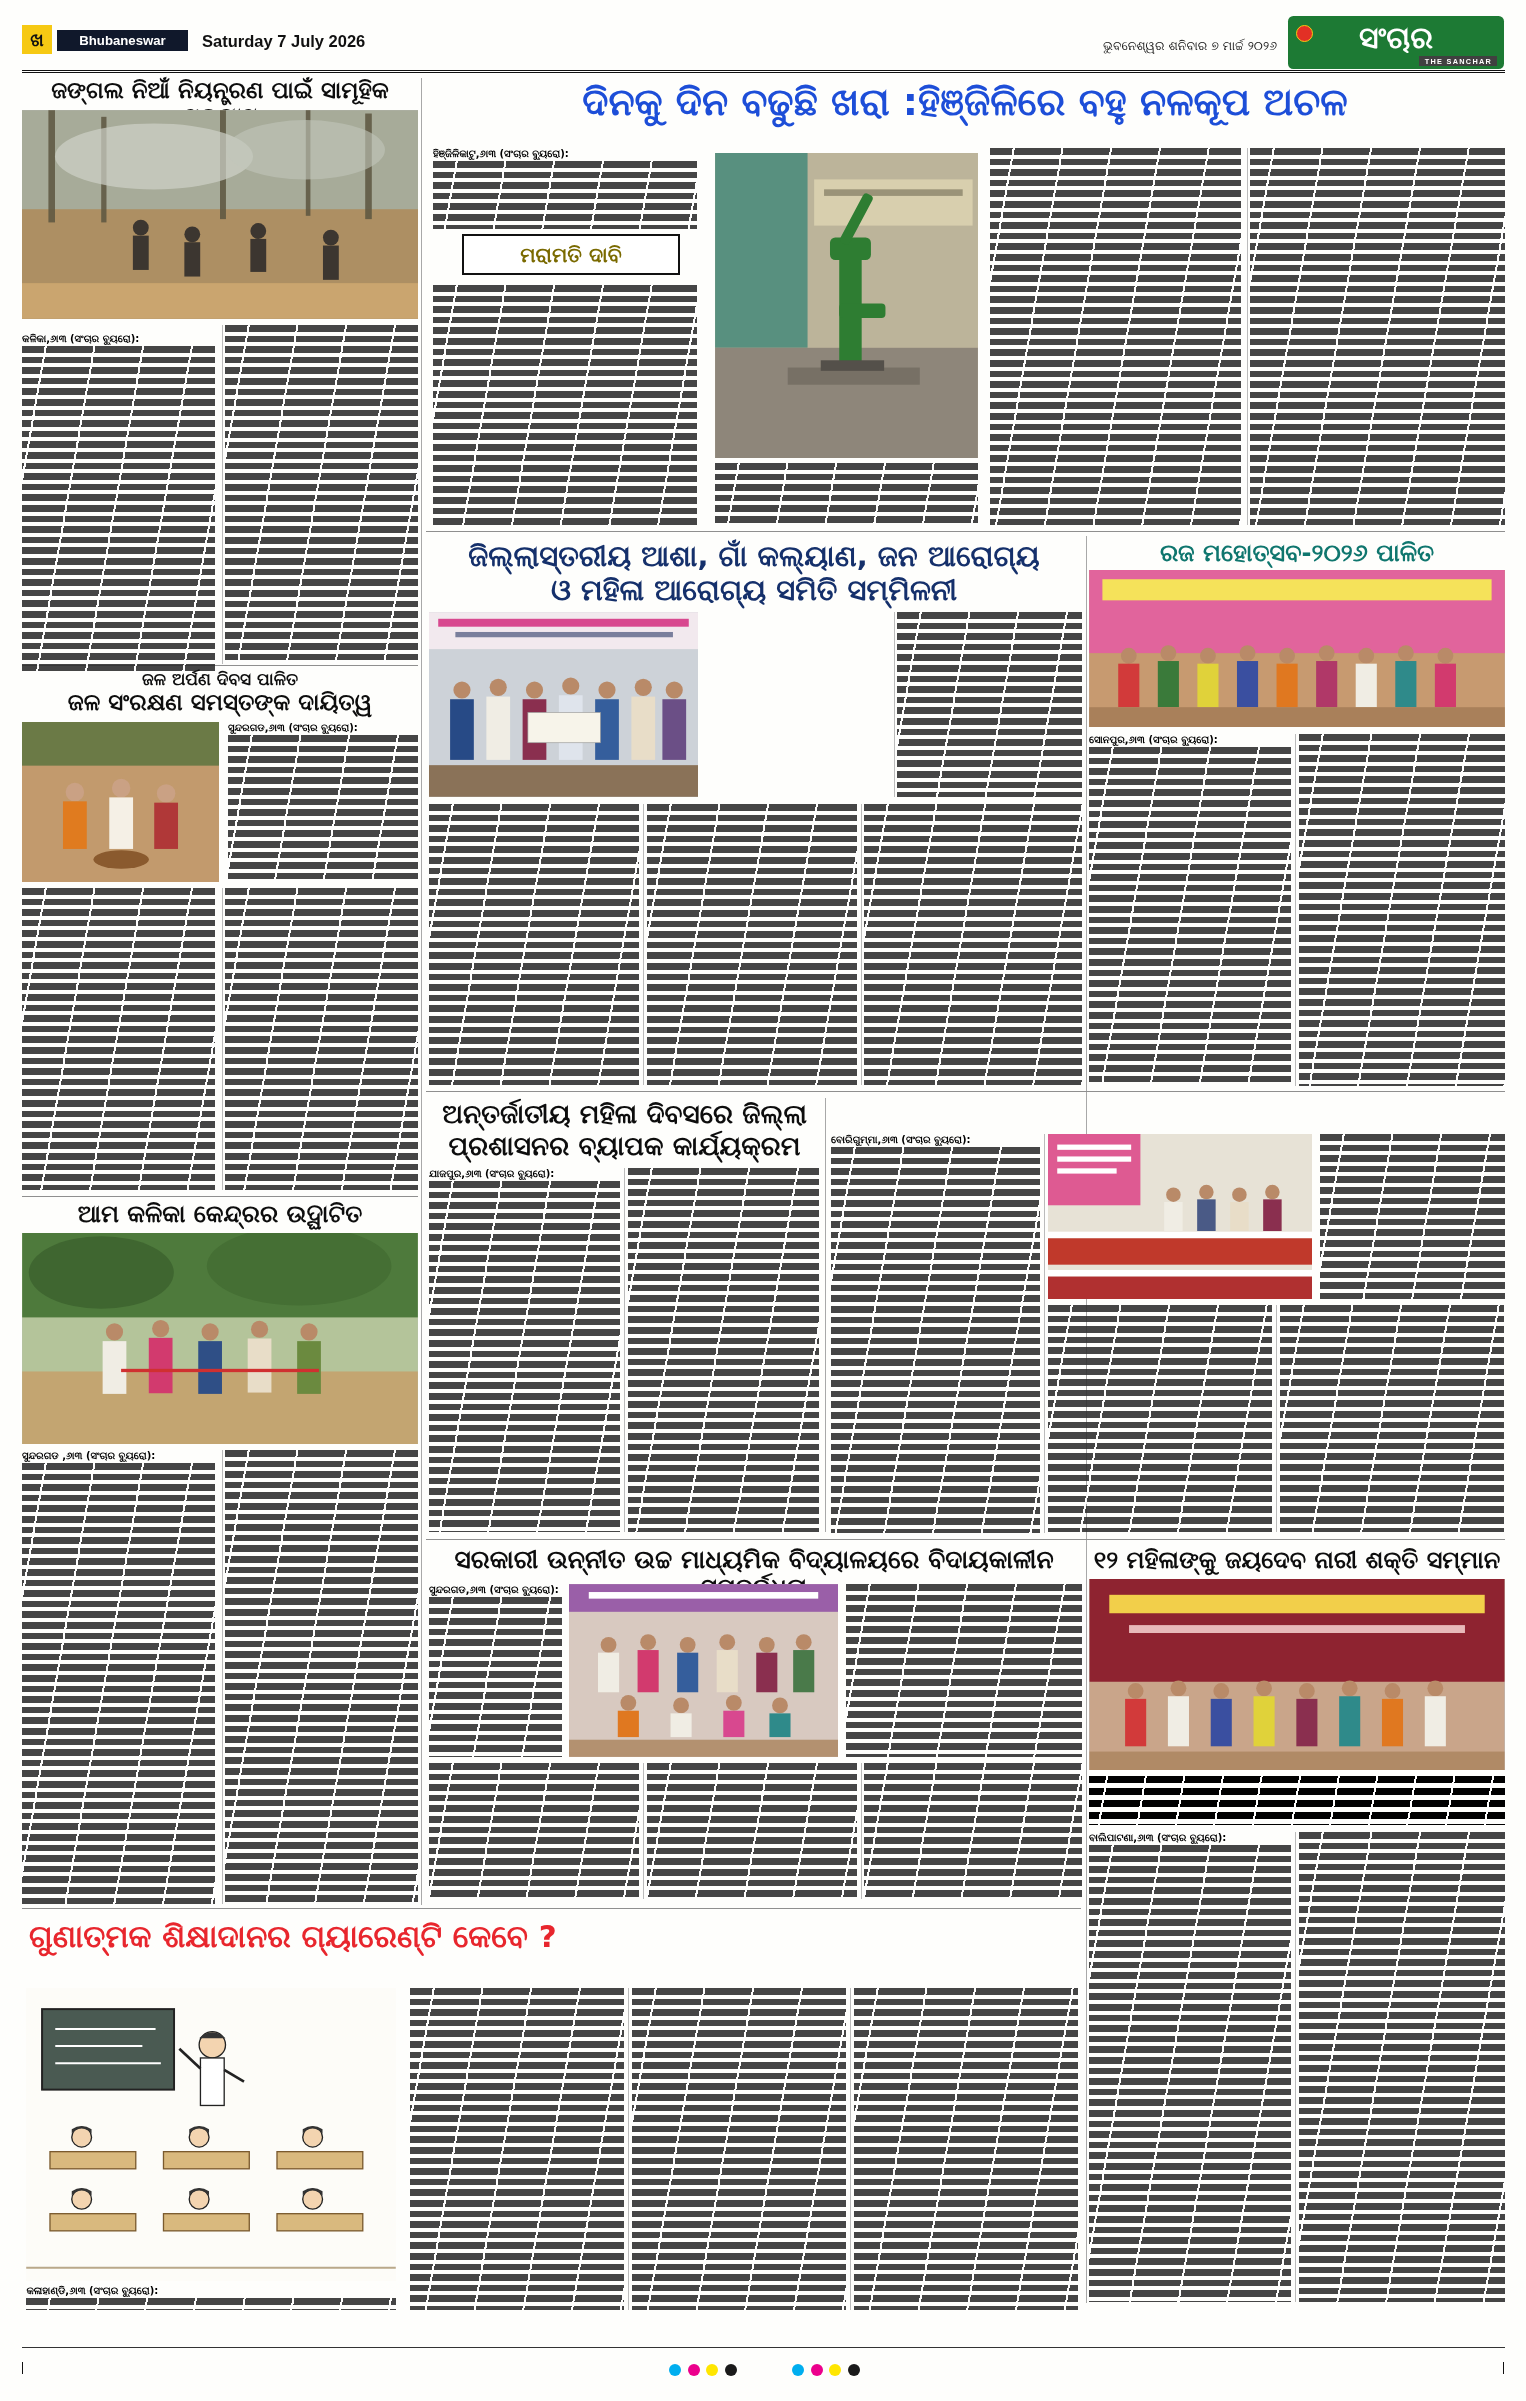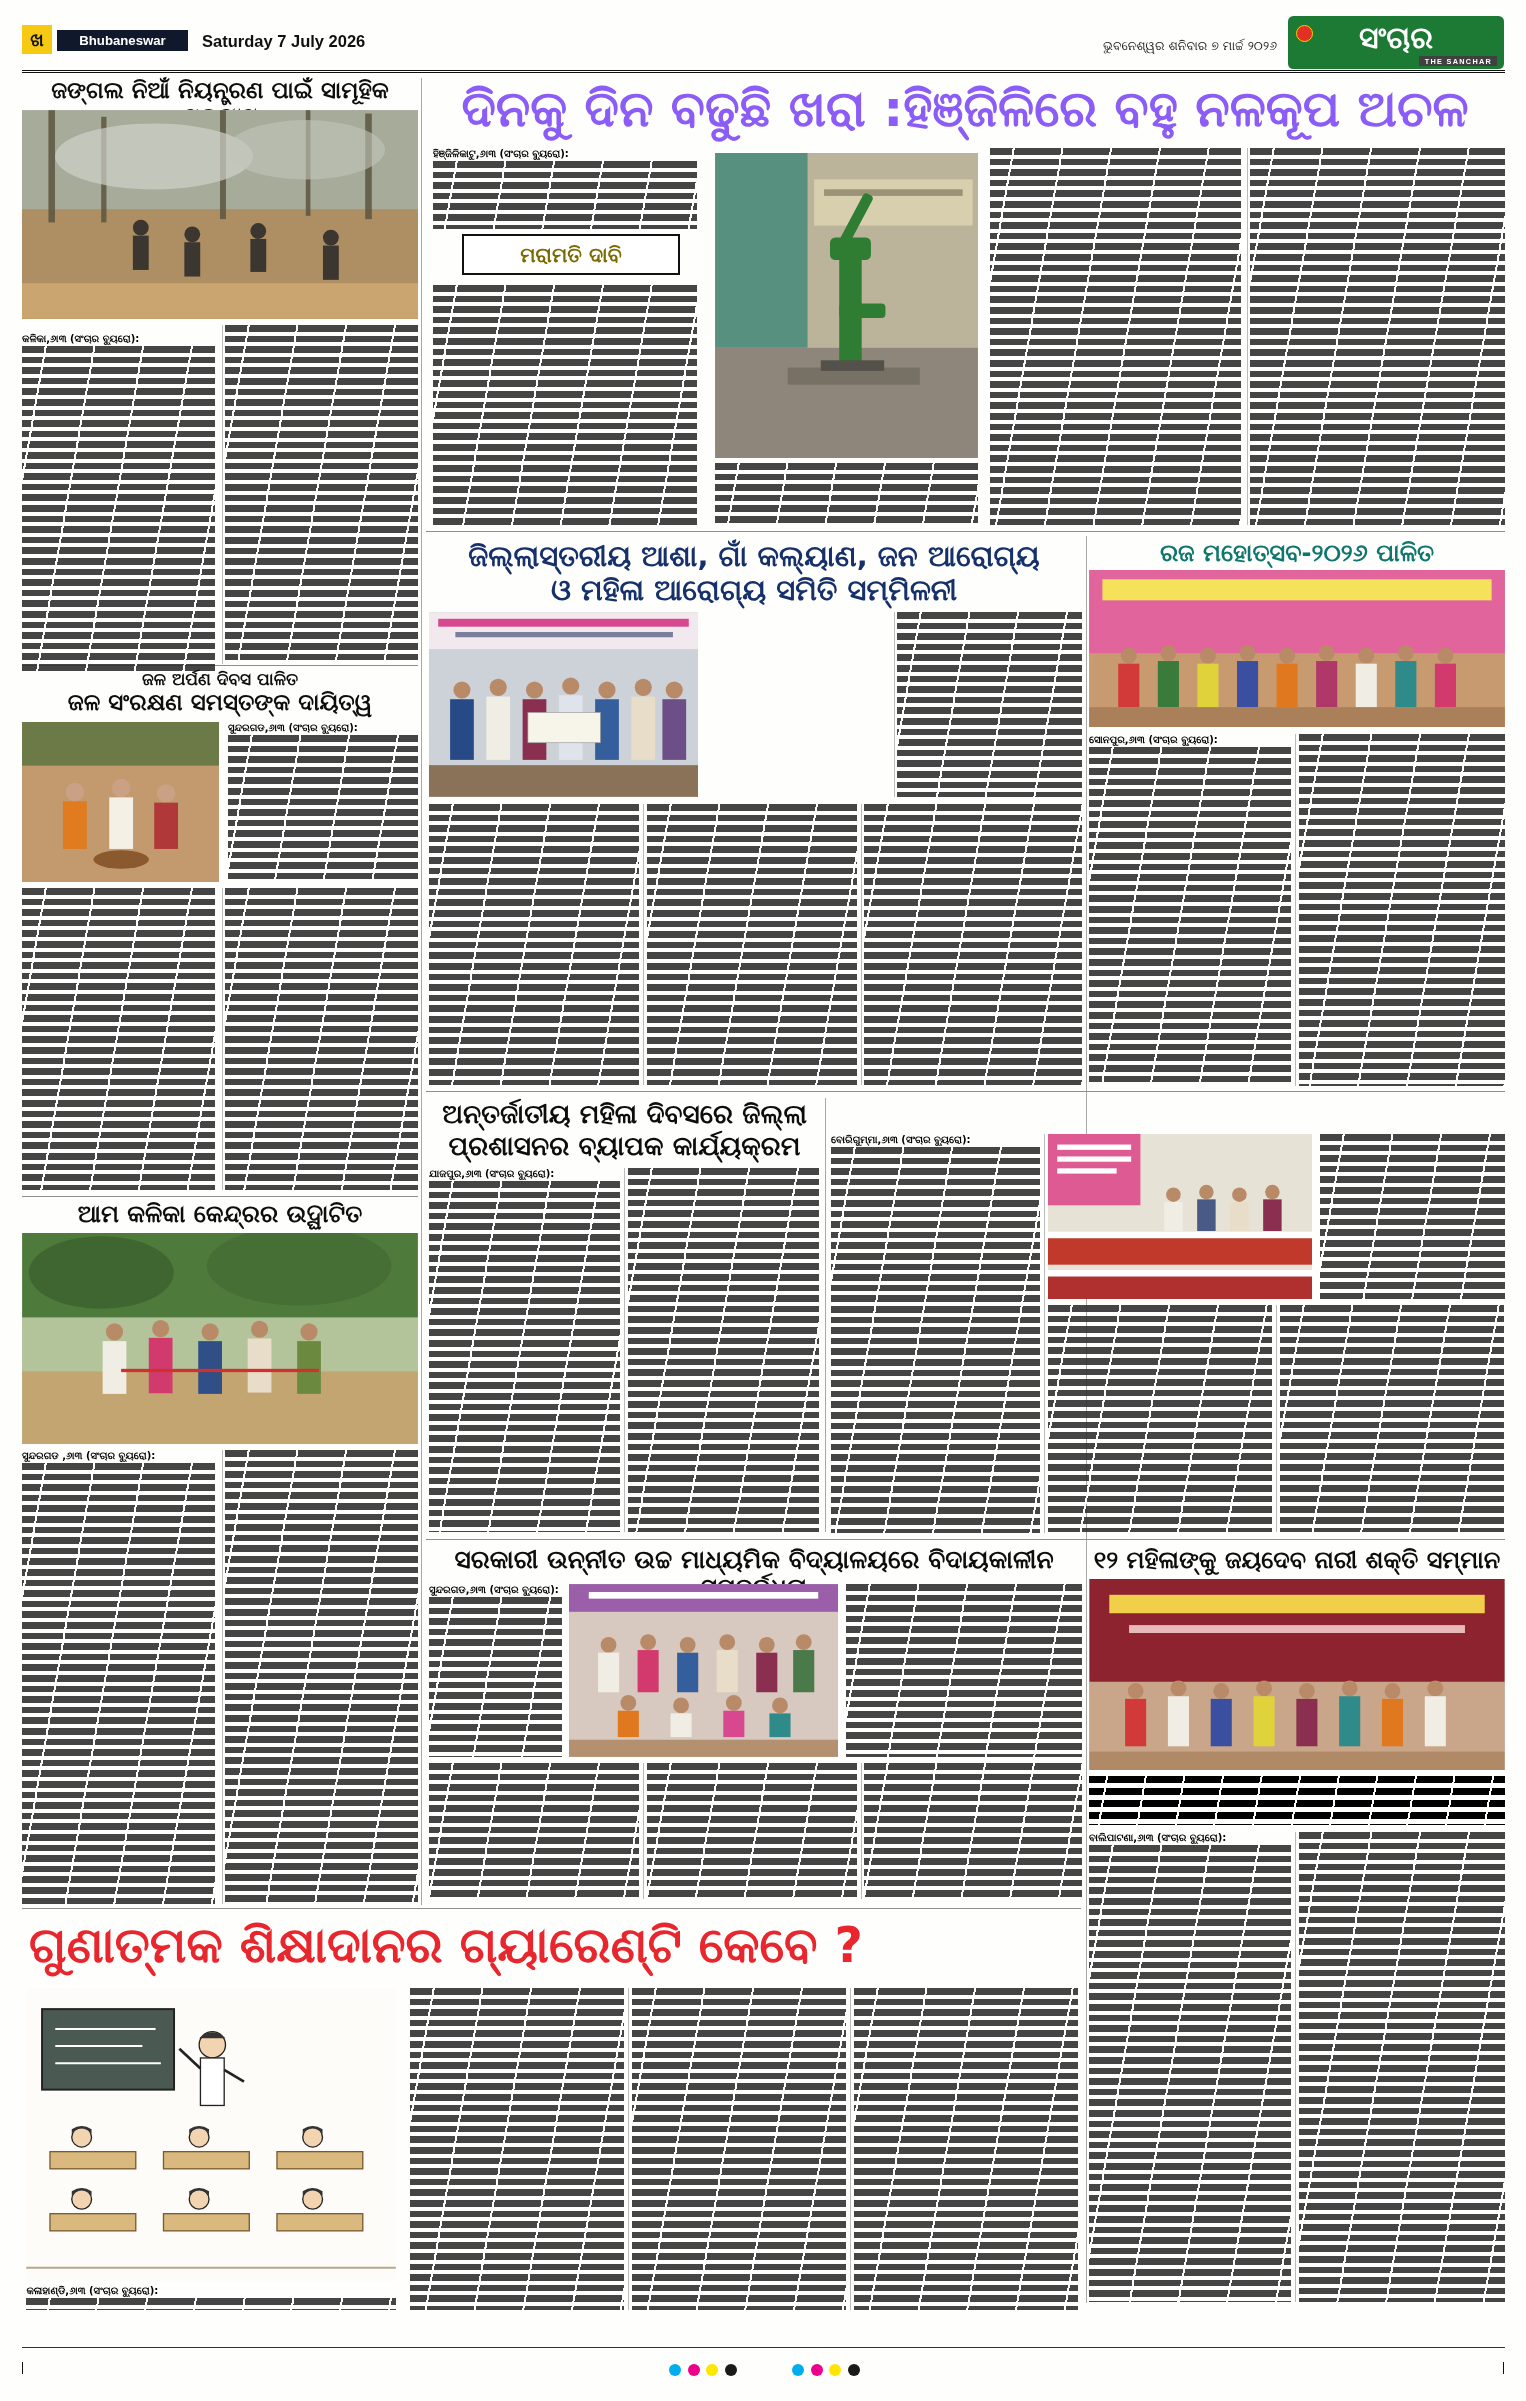--- a/index.html
+++ b/index.html
@@ -134,21 +134,21 @@
       <rect x="150" y="206" width="300" height="5" fill="#d03030"></rect>
     </svg>
   </div>
   <div class="col" style="left:22px;top:1450px;width:193px;height:454px">
     <span class="dateline">ସୁନ୍ଦରଗଡ ,୬ା୩ (ସଂଚାର ବ୍ୟୁରୋ):</span>
     <div class="lines"></div>
   </div>
   <div class="lines solo" style="left:225px;top:1450px;width:193px;height:454px"></div>
   <div class="vrule" style="left:222px;top:1450px;height:454px;background:#bbb"></div>
 
-  <div class="hl" style="left:429px;top:81px;width:1072px;font-size:50px;color:#8b5cf6">ଦିନକୁ ଦିନ ବଢୁଛି ଖରା :ହିଞ୍ଜିଳିରେ ବହୁ ନଳକୂପ ଅଚଳ</div>
+  <div class="hl" style="left:429px;top:81px;width:1072px;font-size:38px;color:#1d4ed8">ଦିନକୁ ଦିନ ବଢୁଛି ଖରା :ହିଞ୍ଜିଳିରେ ବହୁ ନଳକୂପ ଅଚଳ</div>
   <div class="col" style="left:433px;top:148px;width:264px;height:81px">
     <span class="dateline">ହିଞ୍ଜିଳିକାଟୁ,୬ା୩ (ସଂଚାର ବ୍ୟୁରୋ):</span>
     <div class="lines"></div>
   </div>
   <div class="tagbox" style="left:462px;top:234px;width:218px;height:41px;font-size:20.5px;color:#7a6a00;font-family:'DejaVu Sans',sans-serif">ମରାମତି ଦାବି</div>
   <div class="lines solo" style="left:433px;top:285px;width:264px;height:240px"></div>
   <div class="photo" style="left:715px;top:153px;width:263px;height:305px">
     <svg viewBox="0 0 398 462" width="263" height="305">
       <rect width="398" height="462" fill="#c9bfa4"></rect>
       <rect width="398" height="295" fill="#bcb49a"></rect>
@@ -358,21 +358,21 @@
     </svg>
   </div>
   <div class="lines solo bold" style="left:1089px;top:1776px;width:416px;height:49px"></div>
   <div class="col" style="left:1089px;top:1832px;width:202px;height:470px">
     <span class="dateline">ବାଲିପାଟଣା,୬ା୩ (ସଂଚାର ବ୍ୟୁରୋ):</span>
     <div class="lines"></div>
   </div>
   <div class="lines solo" style="left:1299px;top:1832px;width:206px;height:470px"></div>
   <div class="vrule" style="left:1295px;top:1832px;height:470px;background:#bbb"></div>
 
-  <div class="hl" style="left:29px;top:1919px;width:1049px;font-size:49px;text-align:left;color:#e8262d">ଗୁଣାତ୍ମକ ଶିକ୍ଷାଦାନର ଗ୍ୟାରେଣ୍ଟି କେବେ ?</div>
+  <div class="hl" style="left:29px;top:1919px;width:1049px;font-size:31px;text-align:left;color:#e8262d">ଗୁଣାତ୍ମକ ଶିକ୍ଷାଦାନର ଗ୍ୟାରେଣ୍ଟି କେବେ ?</div>
   <div class="photo" style="left:26.4px;top:1988px;width:370px;height:293px;background:#fdfcf8;box-shadow:none">
     <svg viewBox="0 0 560 444" width="370" height="293">
       <rect width="560" height="444" fill="#fdfcf8"></rect>
       <rect x="24" y="32" width="200" height="122" fill="#4a5a52" stroke="#222" stroke-width="3"></rect>
       <line x1="44" y1="62" x2="196" y2="62" stroke="#fff" stroke-width="3"></line>
       <line x1="44" y1="88" x2="176" y2="88" stroke="#fff" stroke-width="3"></line>
       <line x1="44" y1="114" x2="204" y2="114" stroke="#fff" stroke-width="3"></line>
       <circle cx="282" cy="86" r="20" fill="#f3d4b0" stroke="#222" stroke-width="2"></circle>
       <path d="M262 76 q20 -18 40 0" fill="#333"></path>
       <rect x="264" y="106" width="36" height="72" fill="#fff" stroke="#222" stroke-width="2"></rect>

